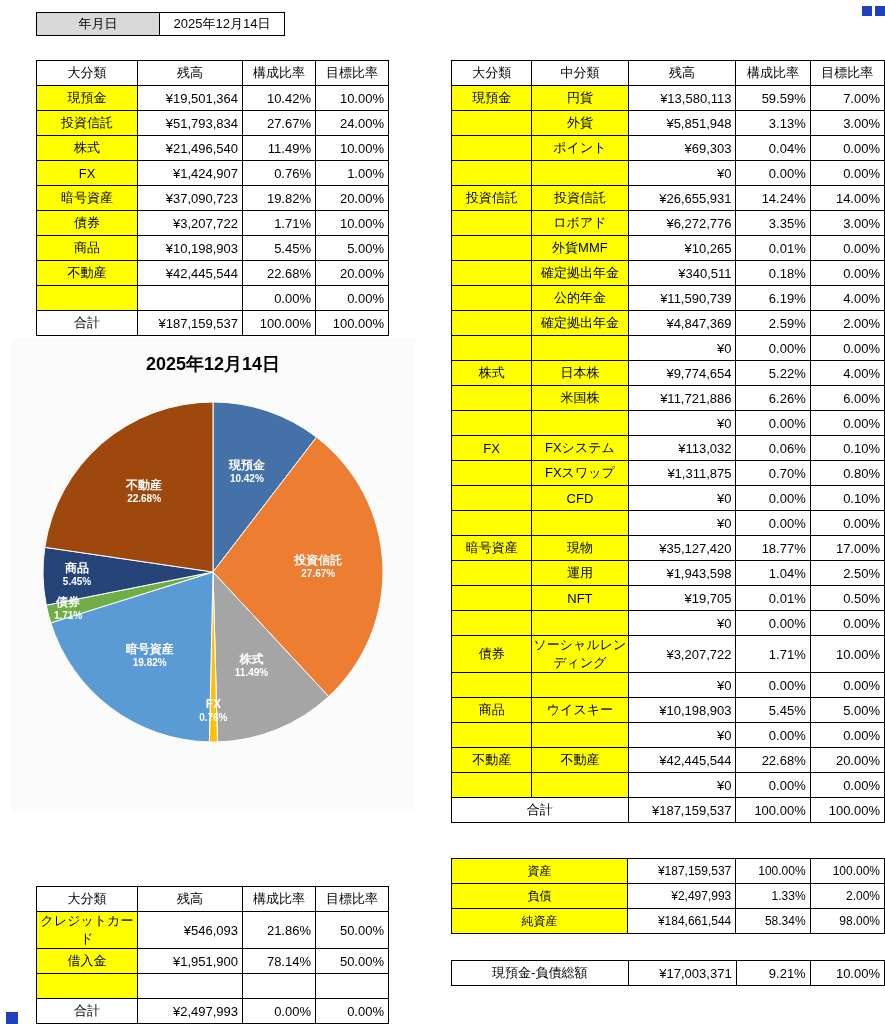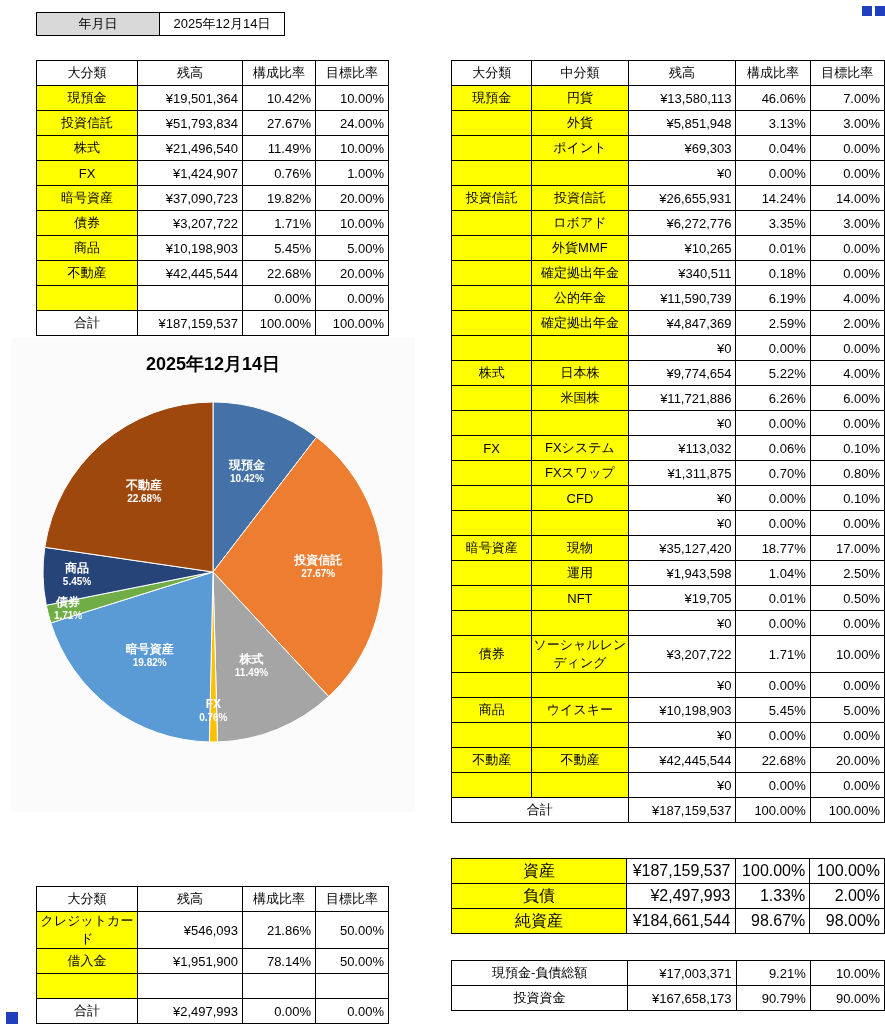--- a/index.html
+++ b/index.html
@@ -56,21 +56,21 @@
   
   #liab-table{position:absolute;left:17px;top:886px;}
   #liab-table td{height:24px;font-size:13px;}
   #liab-table .c0{width:100px;}
   #liab-table .c1{width:100px;}
   #liab-table .c2{width:68px;}
   #liab-table .c3{width:68px;}
 
   
   #net-table{position:absolute;left:432px;top:858px;}
-  #net-table td{height:24px;font-size:16px;}
+  #net-table td{height:24px;font-size:12px;}
   #net-table .n0{width:180px;}
   #net-table .n1{width:104px;}
   #net-table .n2{width:70px;}
   #net-table .n3{width:70px;}
 
   
   #cash-table{position:absolute;left:432px;top:960px;}
   #cash-table td{height:24px;font-size:13px;}
   #cash-table .n0{width:180px;}
   #cash-table .n1{width:104px;}
@@ -224,21 +224,21 @@
       <td class="d2 hdr">残高</td>
       <td class="d3 hdr">構成比率</td>
       <td class="d4 hdr">目標比率</td>
     </tr>
   </thead>
   <tbody id="detail-body">
       <tr>
         <td class="d0 yellow">現預金</td>
         <td class="d1 yellow">円貨</td>
         <td class="d2 white num">¥13,580,113</td>
-        <td class="d3 white num">46.06%</td>
+        <td class="d3 white num">59.59%</td>
         <td class="d4 white num">7.00%</td>
       </tr>
       <tr>
         <td class="d0 yellow"></td>
         <td class="d1 yellow">外貨</td>
         <td class="d2 white num">¥5,851,948</td>
         <td class="d3 white num">3.13%</td>
         <td class="d4 white num">3.00%</td>
       </tr>
       <tr>
@@ -483,34 +483,28 @@
       </tr>
       <tr>
         <td class="n0 yellow">負債</td>
         <td class="n1 white num">¥2,497,993</td>
         <td class="n2 white num">1.33%</td>
         <td class="n3 white num">2.00%</td>
       </tr>
       <tr>
         <td class="n0 yellow">純資産</td>
         <td class="n1 white num">¥184,661,544</td>
-        <td class="n2 white num">98.67%</td>
+        <td class="n2 white num">58.34%</td>
         <td class="n3 white num">98.00%</td>
       </tr>
     </tbody>
 </table>
 
 <table id="cash-table">
   <tbody id="cash-body">
       <tr>
         <td class="n0 white">現預金-負債総額</td>
         <td class="n1 white num">¥17,003,371</td>
         <td class="n2 white num">9.21%</td>
         <td class="n3 white num">10.00%</td>
       </tr>
-      <tr>
-        <td class="n0 white">投資資金</td>
-        <td class="n1 white num">¥167,658,173</td>
-        <td class="n2 white num">90.79%</td>
-        <td class="n3 white num">90.00%</td>
-      </tr>
     </tbody>
 </table>
 
 </body></html>

